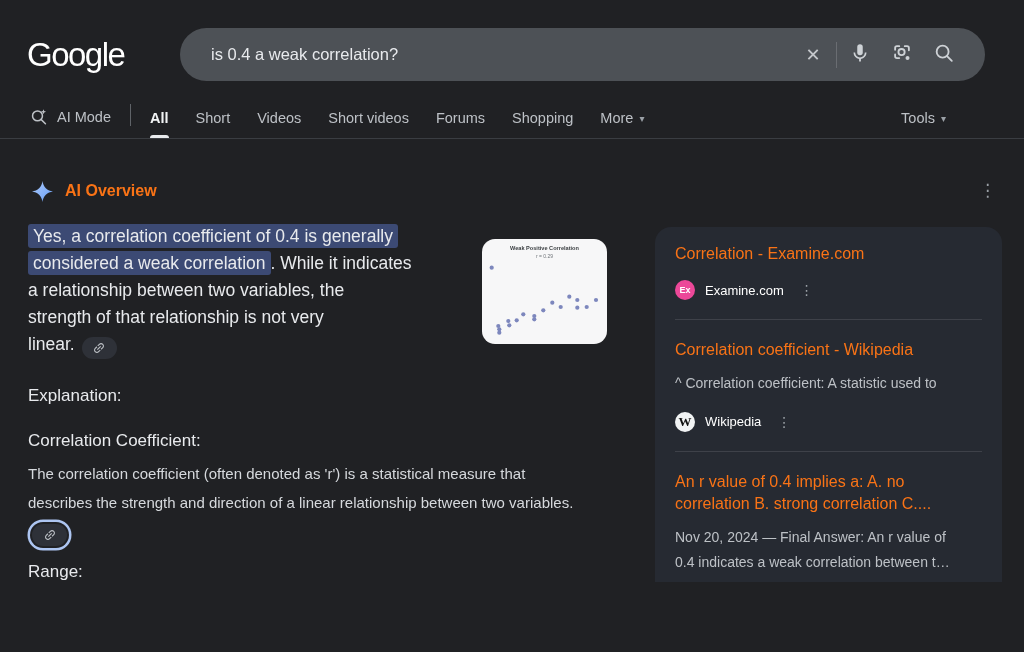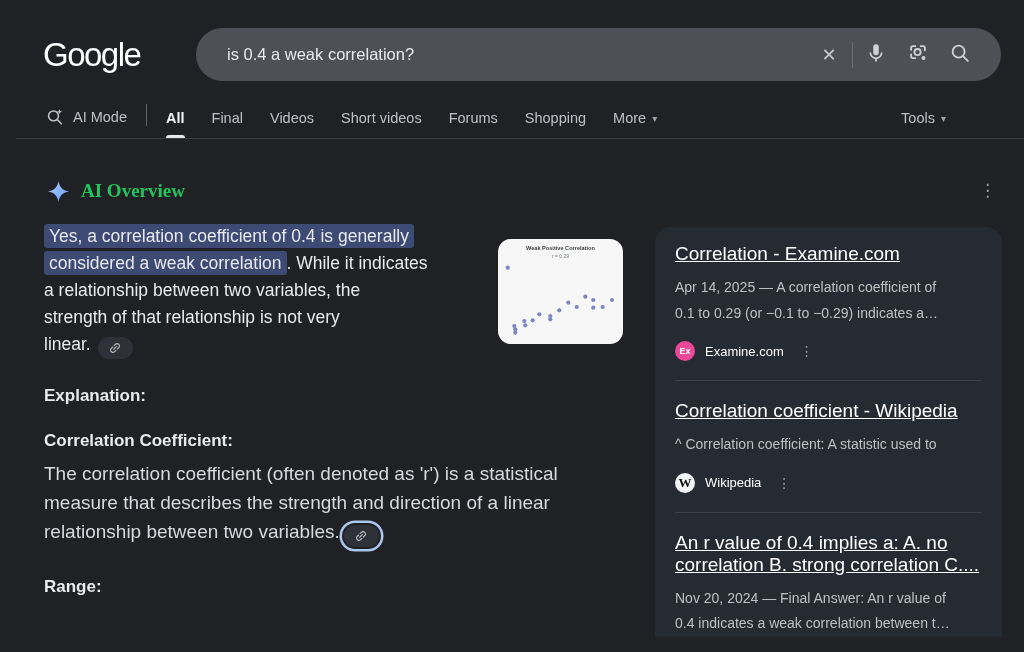--- a/index.html
+++ b/index.html
@@ -1,21 +1,20 @@
 <!DOCTYPE html>
 <html><head>
 <meta charset="utf-8">
 <style>
   * { margin:0; padding:0; box-sizing:border-box; }
   html,body { background:#202124; }
   .page {
     position:relative; width:1024px; height:652px; overflow:hidden;
     background:#202124; color:#e8eaed;
     font-family:"Liberation Sans","DejaVu Sans",sans-serif;
-    padding-left:16px;
   }
 
   
   .header { display:flex; align-items:center; padding:28px 0 0 27px; }
   .logo {
     font-size:33px; font-weight:500; letter-spacing:-1.5px; color:#ffffff;
     width:101px; cursor:pointer;
   }
   .searchbar {
     margin-left:52px; width:805px; height:53px; background:#4d5156;
@@ -38,21 +37,21 @@
     content:''; position:absolute; left:0; right:0; bottom:-12px; height:3px;
     background:#e8eaed; border-radius:3px 3px 0 0;
   }
   .caret { font-size:10px; margin-left:6px; color:#9aa0a6; }
   .tab-tools { margin-left:auto; }
   .rule { height:1px; background:#3a3d42; margin-top:12px; }
 
   
   .content { padding:40px 22px 0 28px; }
   .aio-head { display:flex; align-items:center; padding-left:4px; height:24px; }
-  .aio-label { font-size:19px; font-weight:700; margin-left:12px; color:#22c55e;font-family:Liberation Serif, serif; }
+  .aio-label { font-size:16px; font-weight:700; margin-left:12px; color:#f97316; }
   .menu-dots { margin-left:auto; font-size:17px; color:#9aa0a6; cursor:pointer; padding:0 6px; line-height:20px; }
 
   .cols { display:flex; margin-top:20px; }
   .left { width:608px; }
   .rail { width:347px; margin-left:auto; margin-top:4px; background:#262a32;
           border-radius:16px 16px 0 0; padding:16px 20px 0 20px; }
 
   .answer-row { display:flex; align-items:center; }
   .answer { width:452px; font-size:17.5px; line-height:27px; color:#e8eaed; }
   .hl { background:#3c4a74; padding:2px 5px; border-radius:3px;
@@ -61,28 +60,28 @@
   .chip {
     display:inline-flex; align-items:center; justify-content:center;
     width:35px; height:22px; background:#2e3138; border-radius:12px;
     vertical-align:-5px; margin-left:7px; cursor:pointer;
   }
   .chip.focused { margin-left:4px; box-shadow:0 0 0 2px #202124, 0 0 0 4.5px #adc5f1; }
 
   .thumb { width:125px; height:105px; margin-left:2px; background:#f7f7f8;
            border-radius:13px; overflow:hidden; cursor:pointer; }
 
-  .sec-h { font-size:17px; font-weight:700; color:#e8eaed; }
+  .sec-h { font-size:17px; font-weight:400; color:#e8eaed; }
   .h-explanation { margin-top:27px; }
   .h-coefficient { margin-top:25px; }
-  .h-range { margin-top:30px; }
-  .sec-p { margin-top:8px; width:548px; font-size:19px; line-height:29px; color:#d6d9dd; }
-
-  
-  .card-title { font-size:19px; line-height:22px; color:#ffffff; cursor:pointer;text-decoration:underline; }
+  .h-range { margin-top:16px; }
+  .sec-p { margin-top:8px; width:548px; font-size:15px; line-height:29px; color:#d6d9dd; }
+
+  
+  .card-title { font-size:16px; line-height:22px; color:#f97316; cursor:pointer; }
   .card-snippet { margin-top:10px; font-size:14px; line-height:25.5px; color:#bdc1c6; }
   .source-row { margin-top:15px; display:flex; align-items:center; cursor:pointer; }
   .favicon { width:20px; height:20px; border-radius:50%; display:flex; align-items:center; justify-content:center; flex:none; }
   .fav-examine { background:#ec4899; color:#fff; font-size:9px; font-weight:700; }
   .fav-wikipedia { background:#f1f3f4; color:#111; font-family:"Liberation Serif",serif; font-size:13px; font-weight:700; }
   .source-label { margin-left:10px; font-size:13px; color:#ffffff; }
   .source-menu { margin-left:16px; font-size:14px; color:#9aa0a6; cursor:pointer; }
   .card-divider { border:none; border-top:1px solid #3e4149; margin:19px 0 19px 0; }
 </style>
 </head>
@@ -141,21 +140,21 @@
           <path fill="#bdc1c6" d="M18 1.6l.9 2.5 2.5.9-2.5.9-.9 2.5-.9-2.5-2.5-.9 2.5-.9z"></path>
         </svg>
       </span>
       <span>AI Mode</span>
     </div>
     <div class="tab-divider"></div>
     <div class="tab active">
         <span>All</span>
       </div>
     <div class="tab">
-        <span>Final</span>
+        <span>Short</span>
       </div>
     <div class="tab">
         <span>Videos</span>
       </div>
     <div class="tab">
         <span>Short videos</span>
       </div>
     <div class="tab">
         <span>Forums</span>
       </div>
@@ -247,24 +246,20 @@
         </div>
 
         <div class="sec-h h-range">Range:</div>
 
       </div>
 
       <div class="rail">
 
         <div>
           <div class="card-title">Correlation - Examine.com</div>
-          <div class="card-snippet">
-            <span>Apr 14, 2025 — A correlation coefficient of</span><br>
-            <span>0.1 to 0.29 (or −0.1 to −0.29) indicates a…</span>
-          </div>
           <div class="source-row">
             <span class="favicon fav-examine">Ex</span>
             <span class="source-label">Examine.com</span>
             <span class="source-menu">⋮</span>
           </div>
         </div>
 
         <hr class="card-divider">
 
         <div>

